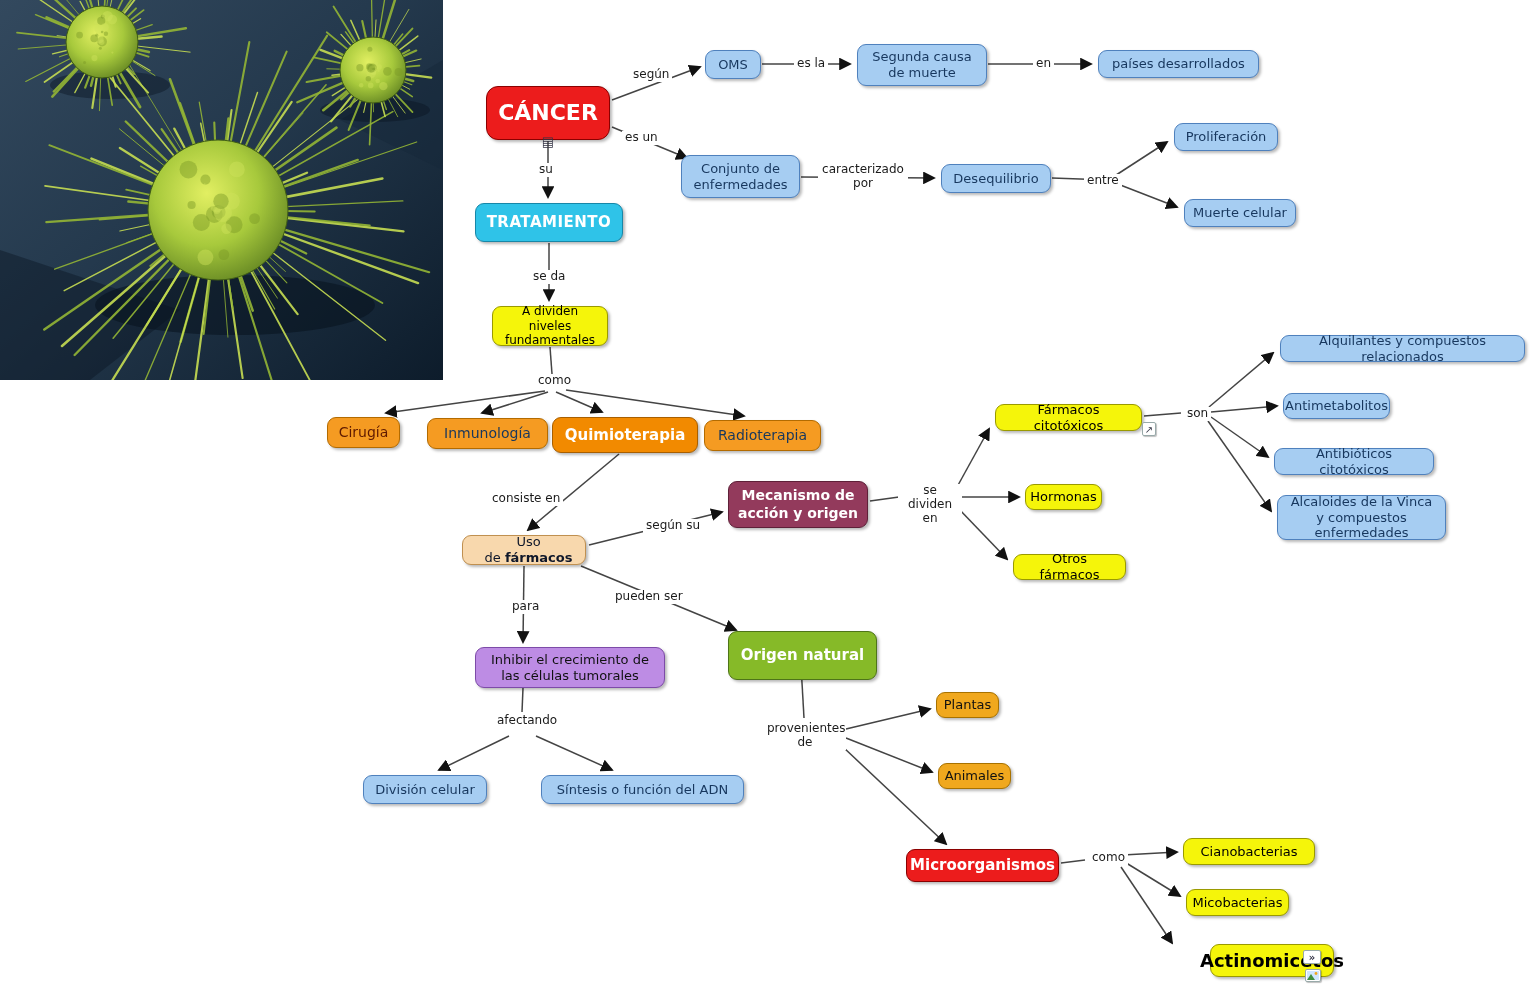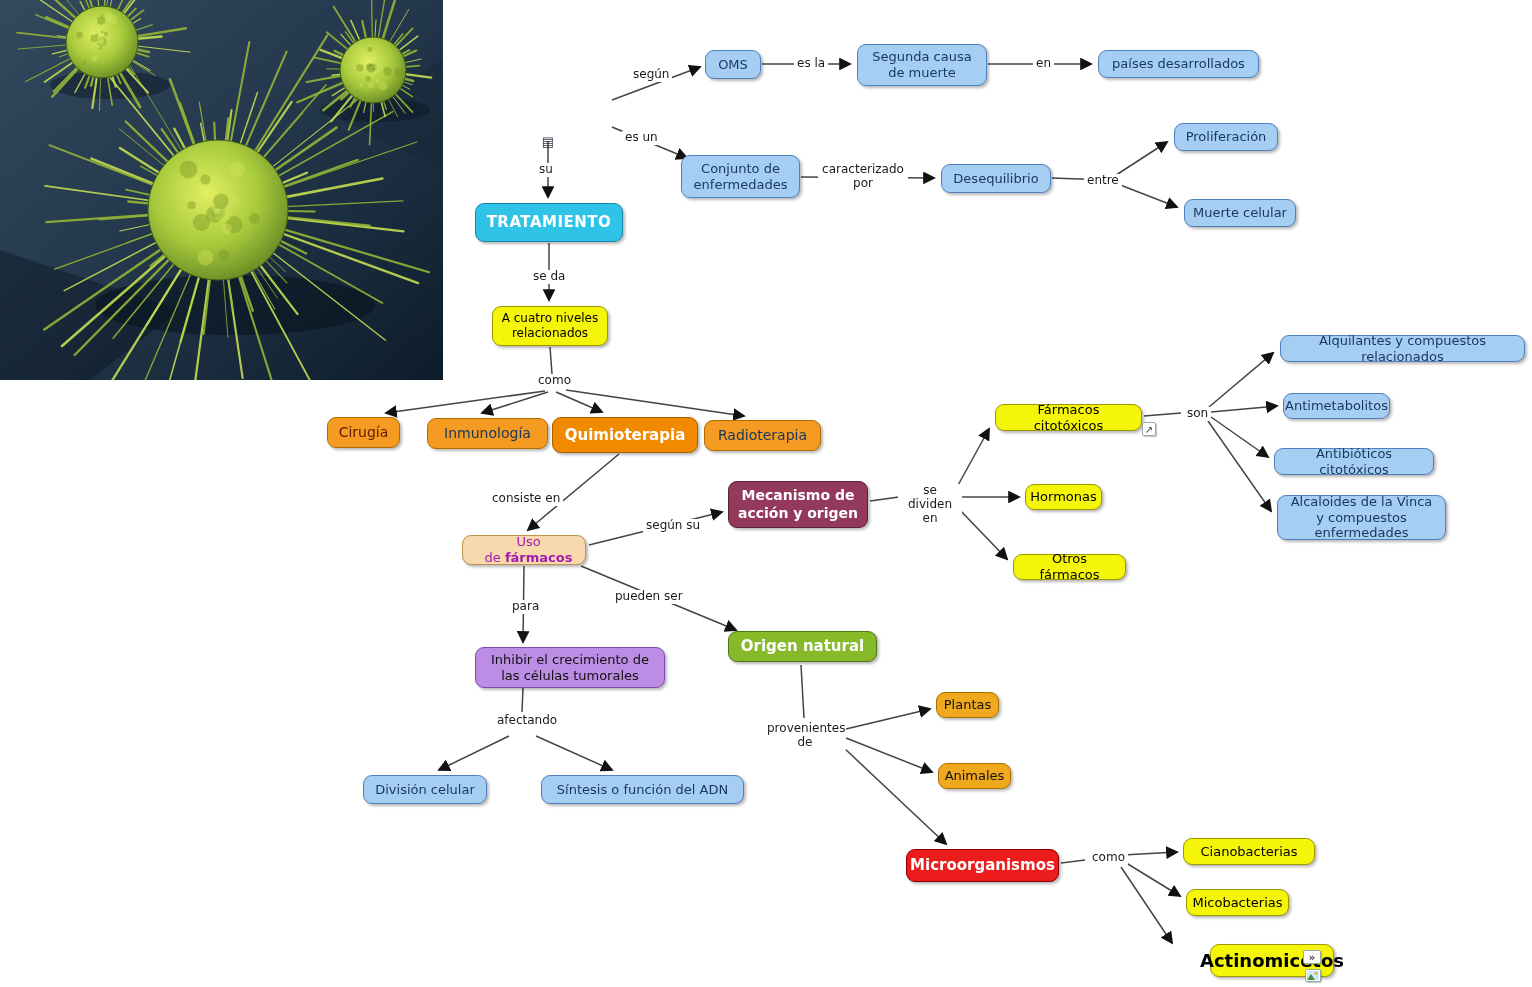--- a/index.html
+++ b/index.html
@@ -19,21 +19,21 @@
     border:1px solid #667; font-size:13px; line-height:1.22;
     box-shadow:2px 2px 3px rgba(0,0,0,.28);
     padding:2px 7px; cursor:pointer;
   }
   .blue   { background:var(--blue,#a6cdf2);   border-color:#4f81bd; color:#17375e; }
   .cyan   { background:var(--cyan,#2fc3e8);   border-color:#1787a8; color:#ffffff; font-weight:bold; font-size:15px; letter-spacing:.5px; }
   .redbox { background:var(--red,#ec1c1c);    border-color:#8b0000; color:#ffffff; font-weight:bold; }
   .yellow { background:var(--yellow,#f5f50a); border-color:#9a9a00; color:#000; }
   .orange { background:var(--orange,#f59b22); border-color:#b36b00; color:#17375e; }
   .orange-deep { background:var(--orange_deep,#f28a00); border-color:#a85f00; color:#fff; font-weight:bold; font-size:15px; }
-  .peach  { background:var(--peach,#f8d8ad);  border-color:#c09050; color:#a21caf;padding-left:16px; }
+  .peach  { background:var(--peach,#f8d8ad);  border-color:#c09050; color:#0f172a;padding-left:16px; }
   .maroon { background:var(--maroon,#933a5c); border-color:#5e2038; color:#fff; font-weight:bold; font-size:14px; }
   .purple { background:var(--purple,#bd8ce4); border-color:#7d4ba8; color:#111;margin-left:47px; }
   .green  { background:var(--green,#86ba28);  border-color:#4e7518; color:#fff; font-weight:bold; font-size:15px; }
   .gold   { background:var(--gold,#f0a81e);   border-color:#a87200; color:#111; }
 
   .big-title { font-size:22px; font-weight:bold; border-radius:12px; }
   .bold-black { font-weight:bold; font-size:18px;margin-left:32px; }
   .cirugia-text { color:#5f1a00; }
 
   .label {
@@ -369,48 +369,49 @@
   <div class="label" style="left:489px;top:492px">consiste en</div>
   <div class="label" style="left:643px;top:519px">según su</div>
   <div class="label" style="left:898px;top:484px;width:64px">se dividen en</div>
   <div class="label" style="left:1184px;top:407px">son</div>
   <div class="label" style="left:509px;top:600px">para</div>
   <div class="label" style="left:612px;top:590px">pueden ser</div>
   <div class="label" style="left:494px;top:714px">afectando</div>
   <div class="label" style="left:764px;top:722px;width:82px">provenientes de</div>
   <div class="label" style="left:1089px;top:851px">como</div>
 
+  <div class="node redbox big-title" style="left:486px;top:86px;width:124px;height:54px">CÁNCER</div>
   <div class="node blue" style="left:705px;top:50px;width:56px;height:29px">OMS</div>
   <div class="node blue" style="left:857px;top:44px;width:130px;height:42px">Segunda causa de muerte</div>
   <div class="node blue" style="left:1098px;top:50px;width:161px;height:28px">países desarrollados</div>
   <div class="node blue" style="left:681px;top:155px;width:119px;height:43px">Conjunto de enfermedades</div>
   <div class="node blue" style="left:941px;top:164px;width:110px;height:29px">Desequilibrio</div>
   <div class="node blue" style="left:1174px;top:123px;width:104px;height:28px">Proliferación</div>
   <div class="node blue" style="left:1184px;top:199px;width:112px;height:28px">Muerte celular</div>
   <div class="node cyan" style="left:475px;top:203px;width:148px;height:39px">TRATAMIENTO</div>
-  <div class="node yellow" style="left:492px;top:306px;width:116px;height:40px;font-size:12px">A cuatro niveles relacionados</div>
+  <div class="node yellow" style="left:492px;top:306px;width:116px;height:40px;font-size:12px">A dividen niveles fundamentales</div>
   <div class="node orange cirugia-text" style="left:327px;top:417px;width:73px;height:31px;font-size:14px">Cirugía</div>
   <div class="node orange" style="left:427px;top:418px;width:121px;height:31px;font-size:14px">Inmunología</div>
   <div class="node orange-deep" style="left:552px;top:417px;width:146px;height:36px">Quimioterapia</div>
   <div class="node orange" style="left:704px;top:420px;width:117px;height:31px;font-size:14px">Radioterapia</div>
   <div class="node peach" style="left:462px;top:535px;width:124px;height:30px">
     <span><span>Uso de</span>&nbsp;<b>fármacos</b></span>
   </div>
   <div class="node maroon" style="left:728px;top:481px;width:140px;height:47px">Mecanismo de acción y origen</div>
   <div class="node yellow" style="left:995px;top:404px;width:147px;height:27px">Fármacos citotóxicos</div>
   <div class="node yellow" style="left:1025px;top:484px;width:77px;height:26px">Hormonas</div>
   <div class="node yellow" style="left:1013px;top:554px;width:113px;height:26px">Otros fármacos</div>
   <div class="node blue" style="left:1280px;top:335px;width:245px;height:27px">Alquilantes y compuestos relacionados</div>
   <div class="node blue" style="left:1283px;top:393px;width:107px;height:26px">Antimetabolitos</div>
   <div class="node blue" style="left:1274px;top:448px;width:160px;height:27px">Antibióticos citotóxicos</div>
   <div class="node blue" style="left:1277px;top:495px;width:169px;height:45px">Alcaloides de la Vinca y compuestos enfermedades</div>
   <div class="node purple" style="left:428px;top:647px;width:190px;height:41px">Inhibir el crecimiento de las células tumorales</div>
   <div class="node blue" style="left:363px;top:775px;width:124px;height:29px">División celular</div>
   <div class="node blue" style="left:541px;top:775px;width:203px;height:29px">Síntesis o función del ADN</div>
-  <div class="node green" style="left:728px;top:631px;width:149px;height:31px">Origen natural</div>
+  <div class="node green" style="left:728px;top:631px;width:149px;height:49px">Origen natural</div>
   <div class="node gold" style="left:936px;top:692px;width:63px;height:26px">Plantas</div>
   <div class="node gold" style="left:938px;top:763px;width:73px;height:26px">Animales</div>
   <div class="node redbox" style="left:906px;top:849px;width:153px;height:33px;font-size:15px">Microorganismos</div>
   <div class="node yellow" style="left:1183px;top:838px;width:132px;height:27px">Cianobacterias</div>
   <div class="node yellow" style="left:1186px;top:889px;width:103px;height:27px">Micobacterias</div>
   <div class="node yellow bold-black" style="left:1178px;top:944px;width:124px;height:33px">Actinomicetos</div>
 
   <div class="mini-icon noborder" style="left:540px;top:133px;width:16px;height:16px">▤</div>
   <div class="mini-icon" style="left:1142px;top:422px;width:14px;height:14px">↗</div>
   <div class="mini-icon" style="left:1303px;top:950px;width:18px;height:14px;font-weight:bold">»</div>

